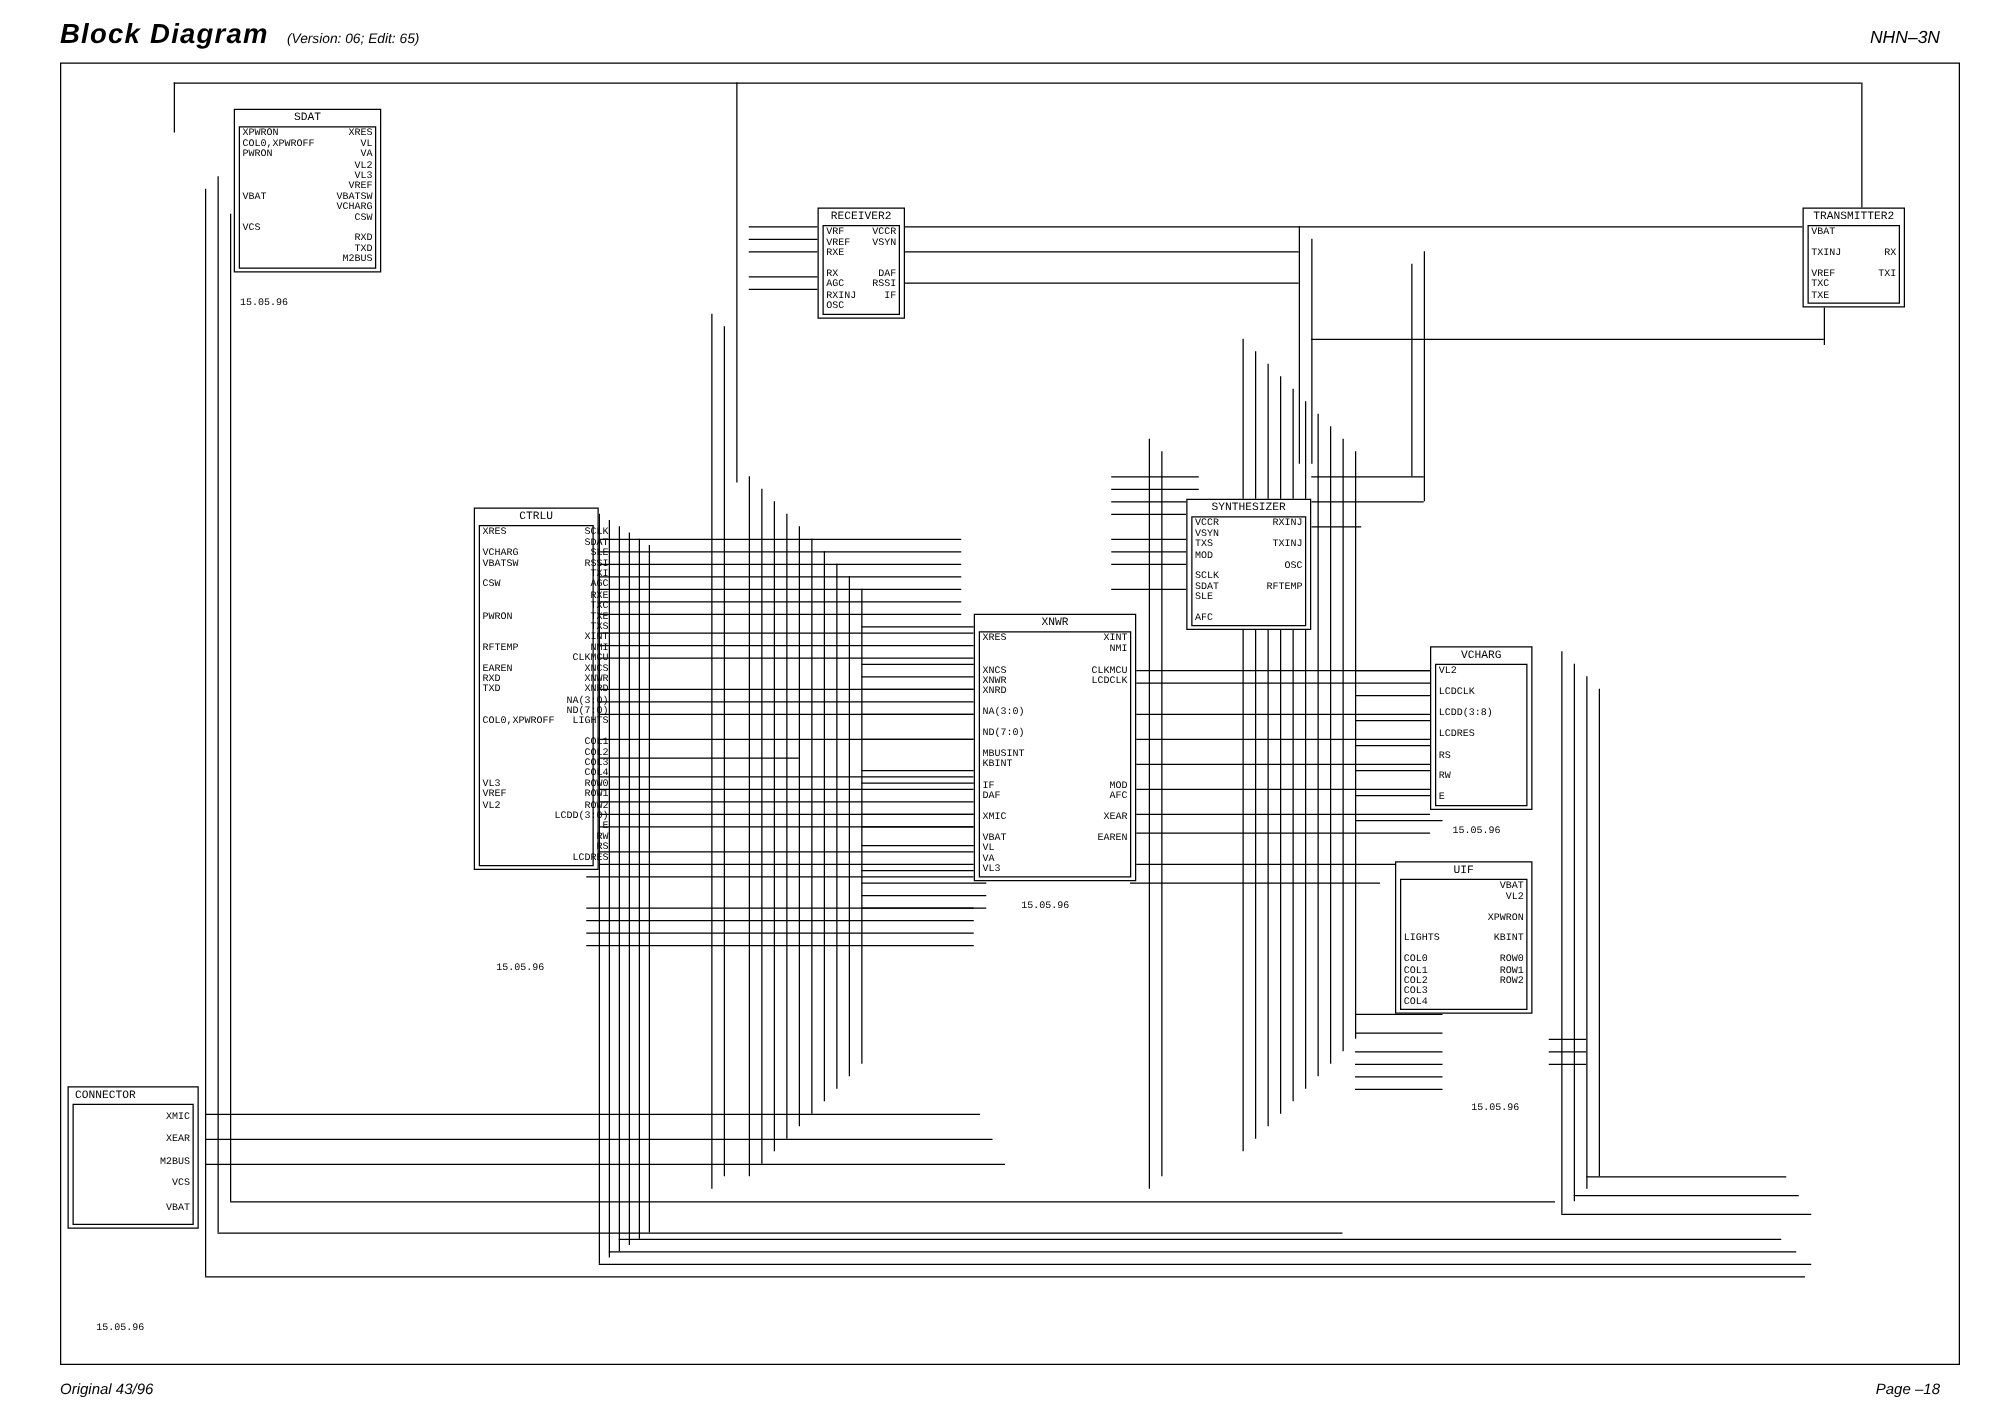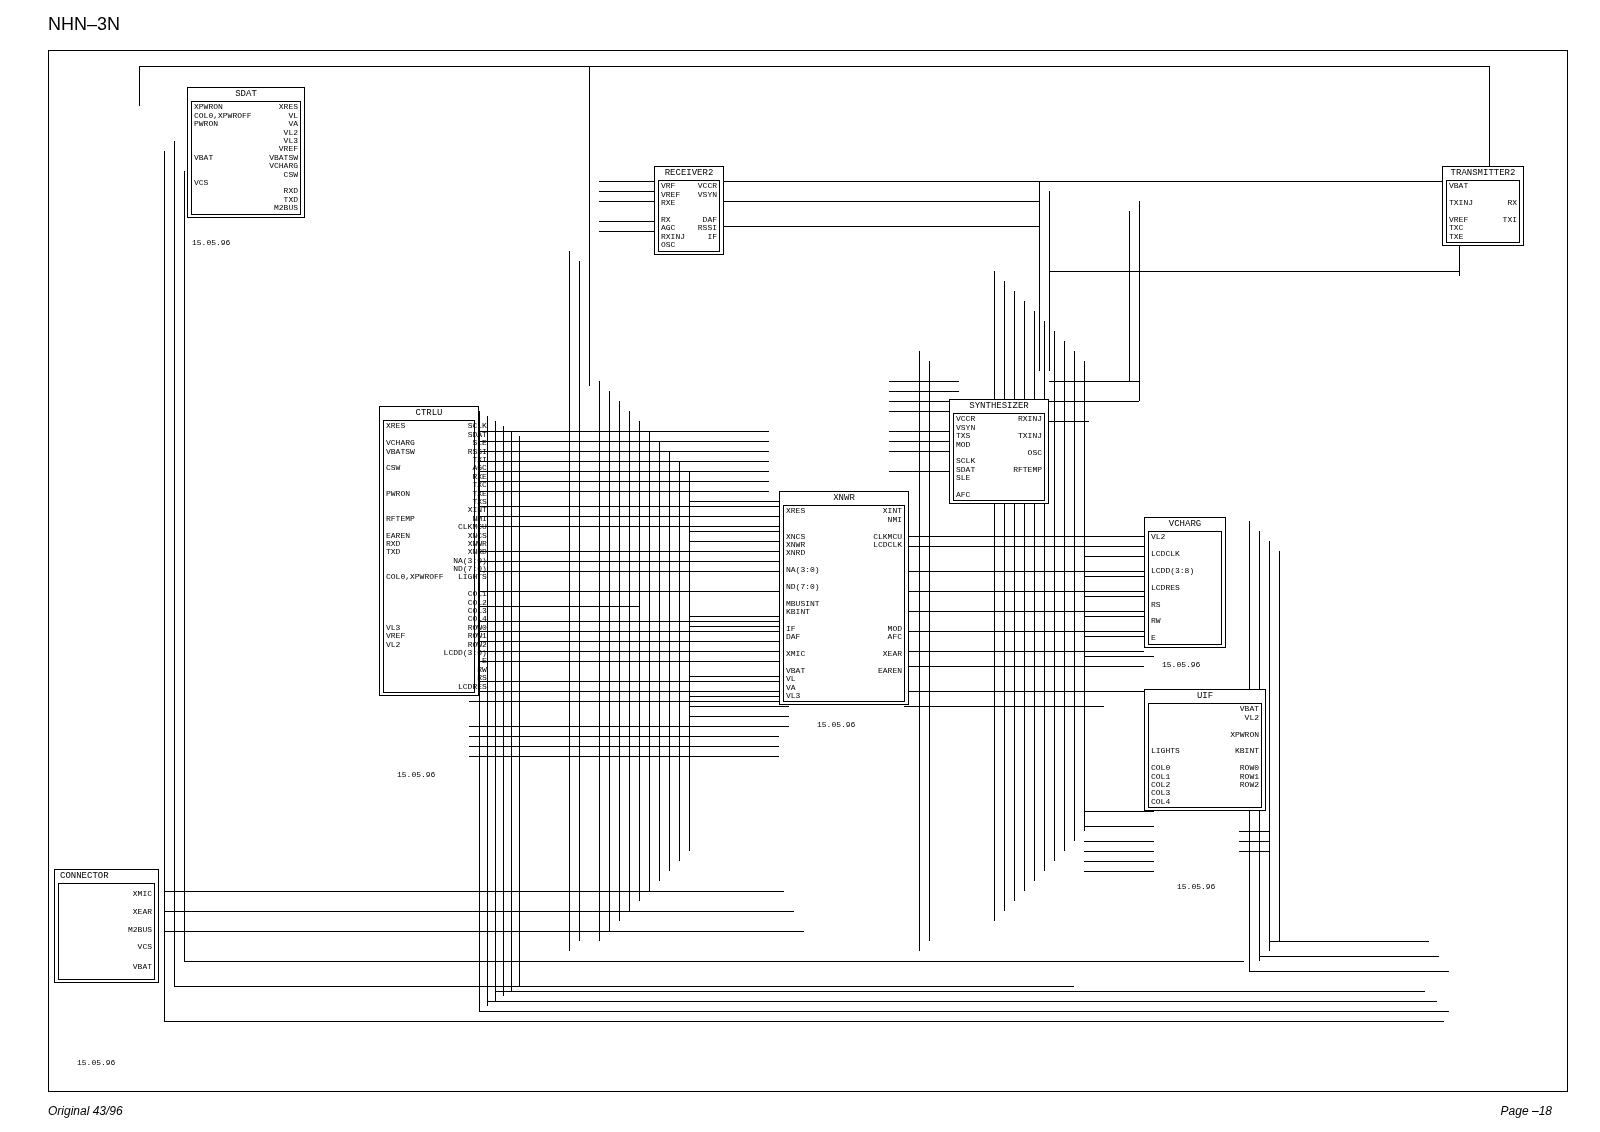--- a/index.html
+++ b/index.html
@@ -27,21 +27,22 @@
     font-style: italic;
     letter-spacing: 1px;
   }
   .version {
     font-size: 11px;
     font-style: italic;
     margin-left: 10px;
     font-weight: normal;
   }
   .part {
-    font-size: 18px;
+    font-size: 14px;
+    font-style: italic;
   }
   .footer {
     position: absolute;
     bottom: 14px;
     left: 48px;
     right: 48px;
     display: flex;
     justify-content: space-between;
     font-size: 12px;
     font-family: Arial, Helvetica, sans-serif;
@@ -93,20 +94,24 @@
   .wv { width: 1px; }
   .cols {
     display: flex;
     justify-content: space-between;
   }
 </style>
 </head>
 <body>
 
 <div class="header">
+  <div>
+    <span class="title">Block Diagram</span>
+    <span class="version">(Version: 06; Edit: 65)</span>
+  </div>
   <div class="part">NHN–3N</div>
 </div>
 
 <div class="canvas">
 
   <div class="wire wh" style="left:90px; top:15px; width:1350px;"></div>
   <div class="wire wv" style="left:90px; top:15px; height:40px;"></div>
   <div class="wire wv" style="left:540px; top:15px; height:320px;"></div>
   <div class="wire wv" style="left:1440px; top:15px; height:120px;"></div>
 
@@ -488,21 +493,21 @@
 
 RS
 
 RW
 
 E</div>
     </div>
   </div>
   <div class="date-stamp" style="left:1113px; top:610px;">15.05.96</div>
 
-  <div class="block" style="left:1095px; top:638px; width:122px;">
+  <div class="block" style="left:1067px; top:638px; width:110px;">
     <div class="block-title">UIF</div>
     <div class="sig-box cols">
       <div class="sig">
 
 
 
 
 LIGHTS
 
 COL0

